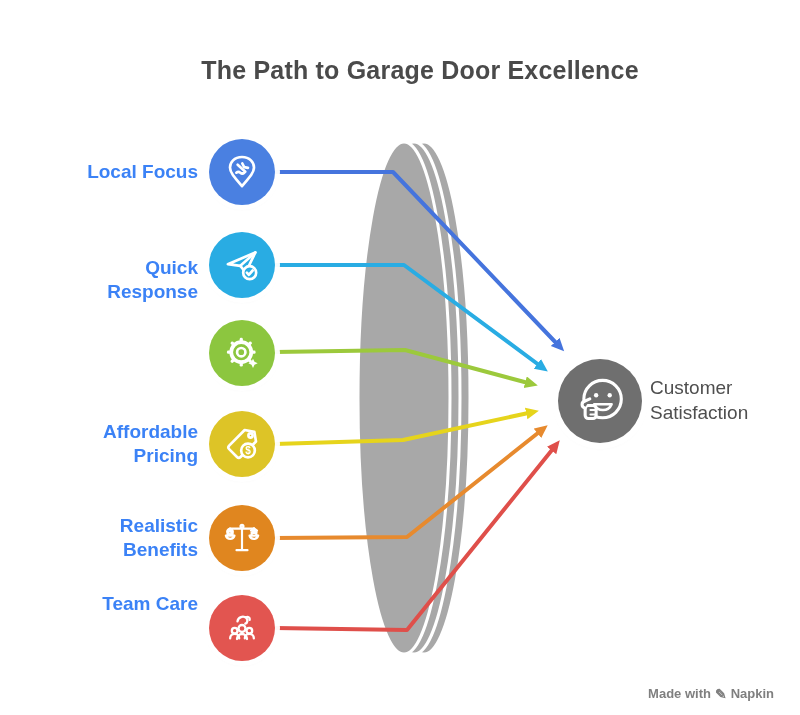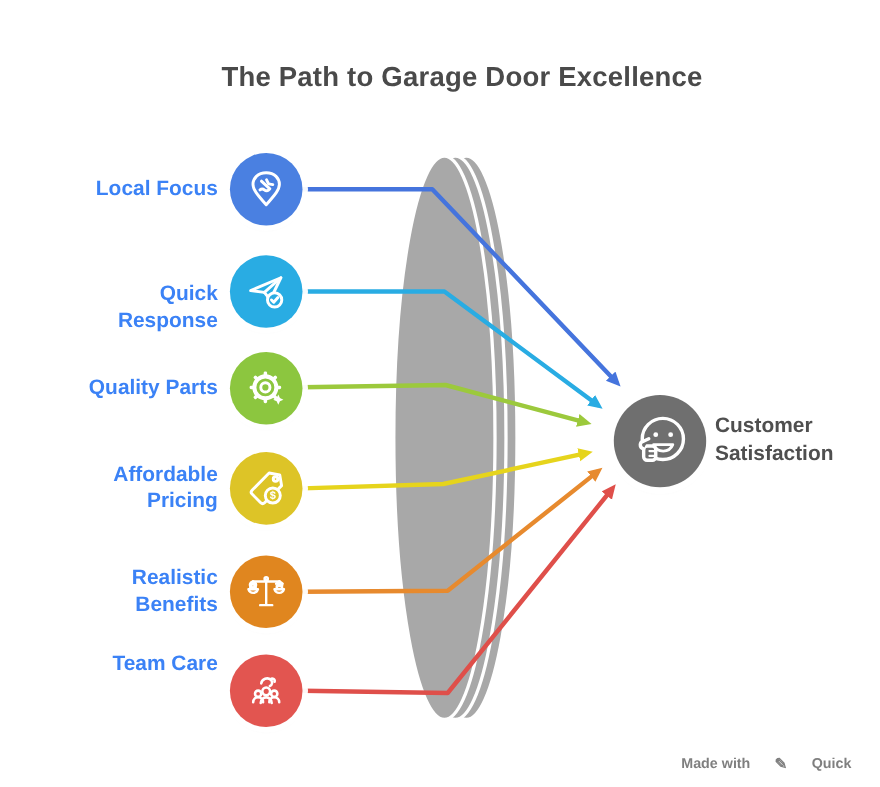--- a/index.html
+++ b/index.html
@@ -23,24 +23,24 @@
     display:flex;align-items:center;justify-content:center;
     box-shadow:0 0 0 5px rgba(255,255,255,.95), 0 2px 5px rgba(0,0,0,.10);
   }
   .result-circle{
     position:absolute;left:558px;top:359px;width:84px;height:84px;border-radius:50%;
     display:flex;align-items:center;justify-content:center;
     box-shadow:0 0 0 6px rgba(255,255,255,.95), 0 2px 6px rgba(0,0,0,.12);
   }
   .result-label{
     position:absolute;left:650px;top:376px;width:132px;
-    font-size:19px;font-weight:700;color:#4f4f4f;line-height:1.3;
+    font-size:19px;font-weight:400;color:#4f4f4f;line-height:1.3;
   }
   .watermark{
-    position:absolute;right:26px;bottom:14px;display:flex;align-items:center;gap:22px;
+    position:absolute;right:26px;bottom:14px;display:flex;align-items:center;gap:4px;
     font-size:13px;font-weight:700;color:#7f7f7f;
   }
   .watermark .logo{font-size:14px;line-height:1;color:#7f7f7f;}
 </style>
 </head>
 <body>
 
 <div class="stage">
 
   <div class="title">The Path to Garage Door Excellence</div>
@@ -78,21 +78,20 @@
       <polyline points="275,265 404,265 543,368" marker-end="url(#arw1)" style="stroke: rgb(41, 172, 227);"></polyline>
       <polyline points="275,352 405,350 532,384" marker-end="url(#arw2)" style="stroke: rgb(156, 201, 60);"></polyline>
       <polyline points="275,444 403,440 533,412" marker-end="url(#arw3)" style="stroke: rgb(230, 212, 28);"></polyline>
       <polyline points="275,538 407,537 543,429" marker-end="url(#arw4)" style="stroke: rgb(231, 138, 46);"></polyline>
       <polyline points="275,628 407,630 556,445" marker-end="url(#arw5)" style="stroke: rgb(223, 79, 74);"></polyline>
     </g>
   </svg>
 
   <div class="row-label" style="top:140px">Local Focus</div>
   <div class="row-label" style="top:248px">Quick Response</div>
-  <div class="row-label" style="top:321px">Quality Parts</div>
   <div class="row-label" style="top:412px">Affordable Pricing</div>
   <div class="row-label" style="top:506px">Realistic Benefits</div>
   <div class="row-label" style="top:572px">Team Care</div>
 
   <div class="icon-circle" style="left: 209px; top: 139px; background: rgb(74, 128, 225);">
     <svg width="40" height="40" viewBox="0 0 24 24" fill="none" stroke="#ffffff" stroke-width="1.6" stroke-linecap="round" stroke-linejoin="round">
       <path d="M12 3 C7.3 3 4.8 6.3 4.8 9.3 C4.8 12.2 7 14.8 12 20.5 C17 14.8 19.2 12.2 19.2 9.3 C19.2 6.3 16.7 3 12 3 Z"></path>
       <path d="M9.4 7.6 l4.6 4.2"></path>
       <path d="M12.2 6.9 l1.1 2.2 2.3 .4"></path>
       <path d="M8.6 12.4 q1.2 -1 2.4 0 t2.4 0"></path>
@@ -170,16 +169,16 @@
         <path d="M12.5 29.5 c-3.2 -.8 -3.2 -5 .2 -5.6 l3.4 -1.6" style="fill: rgb(111, 111, 111);"></path>
         <path d="M16.6 31 h4.4 M16.6 34.4 h4.4" stroke-width="1.6"></path>
       </g>
     </svg>
   </div>
   <div class="result-label">Customer Satisfaction</div>
 
   <div class="watermark">
     <span>Made with</span>
     <span class="logo">✎</span>
-    <span>Quick</span>
+    <span>Napkin</span>
   </div>
 
 </div>
 
 </body></html>

